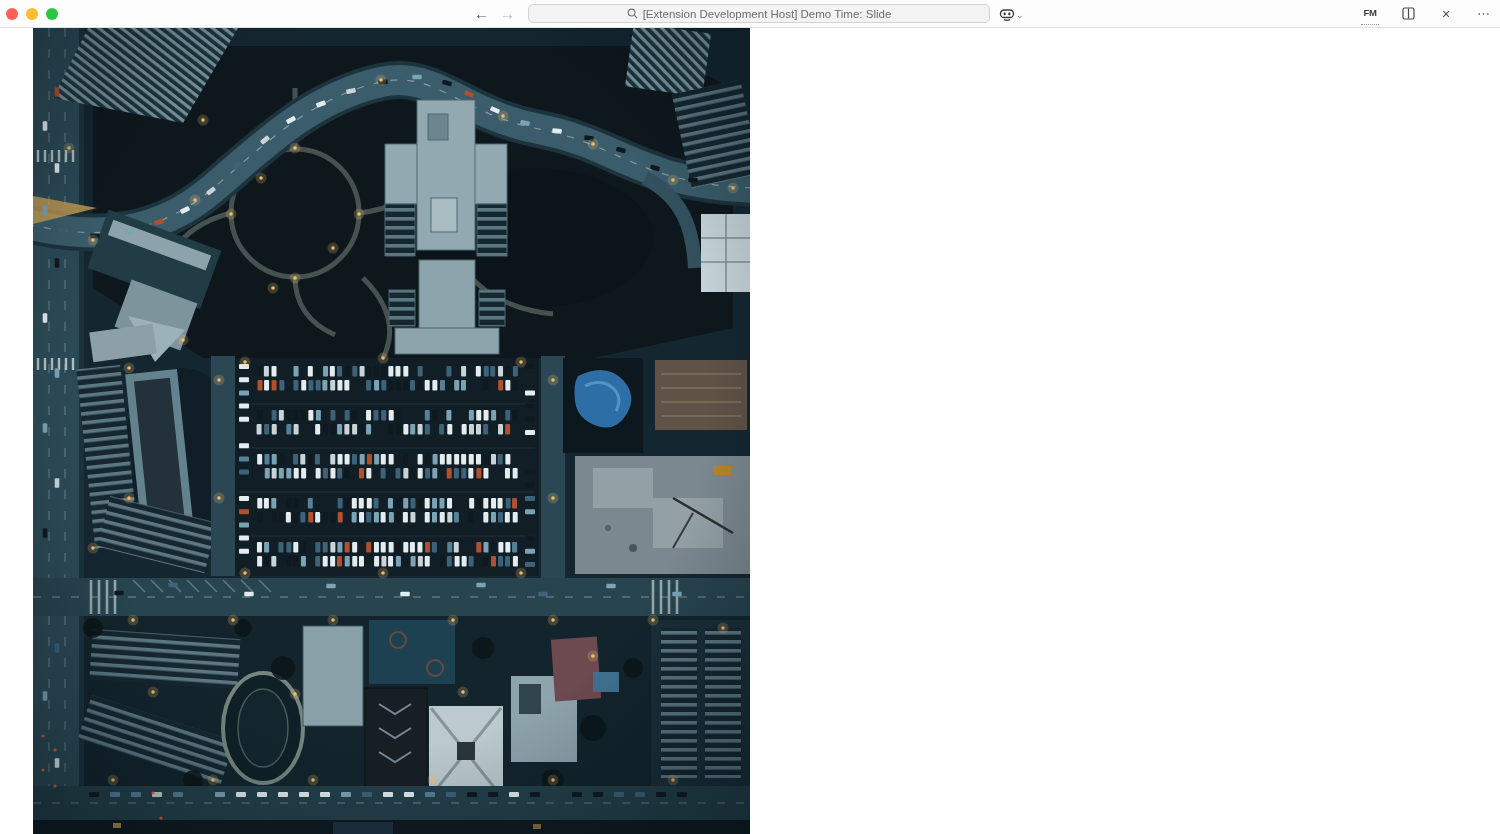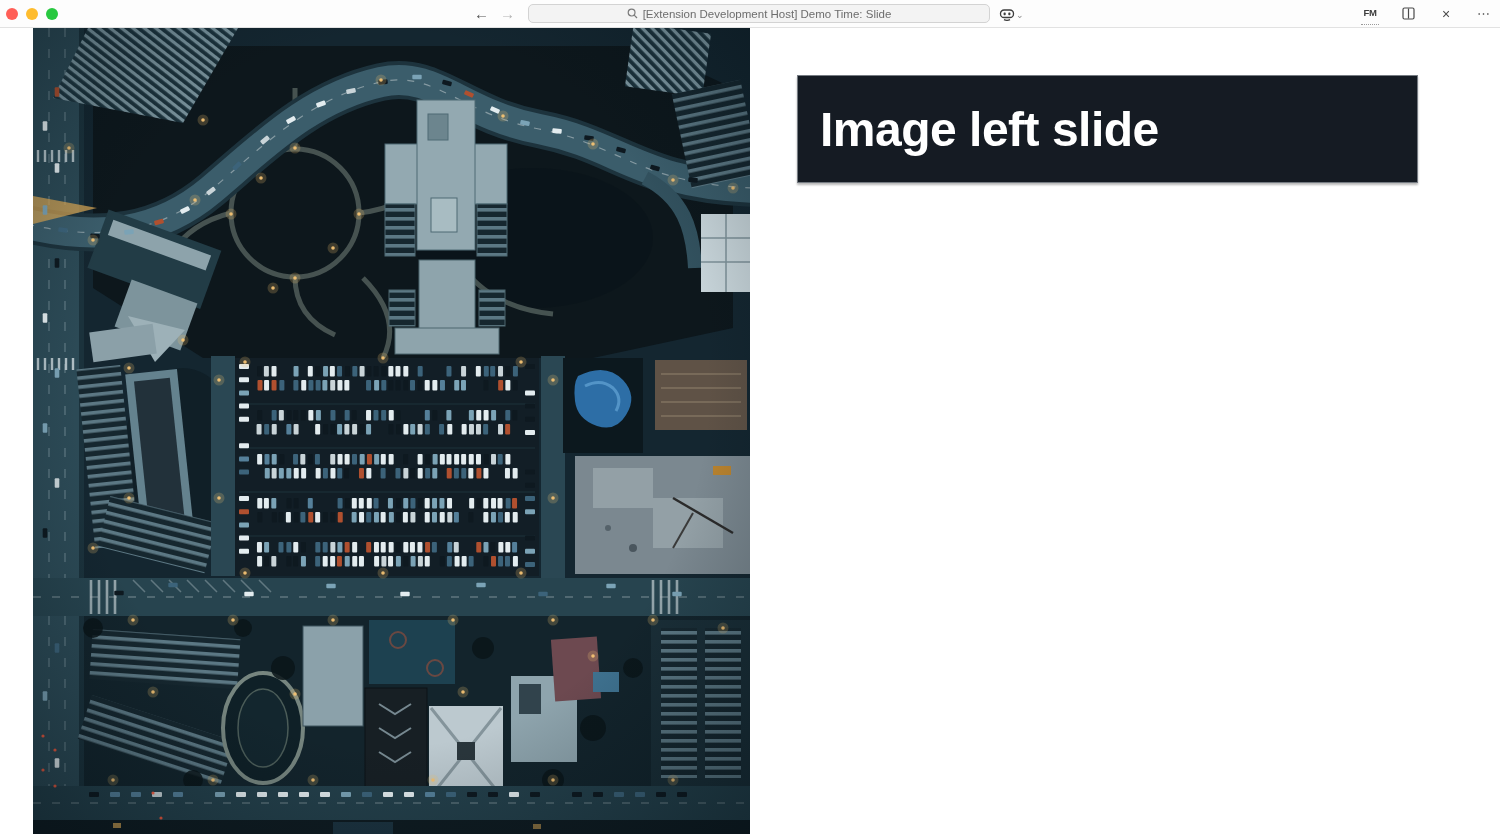--- a/index.html
+++ b/index.html
@@ -731,18 +731,15 @@
             <circle cx="10" cy="742" r="1.6" fill="#ff5a3c" opacity="0.9"></circle>
             <circle cx="22" cy="758" r="1.6" fill="#ff5a3c" opacity="0.9"></circle>
             <circle cx="120" cy="765" r="1.6" fill="#ff5a3c" opacity="0.9"></circle>
             <circle cx="128" cy="790" r="1.6" fill="#ff5a3c" opacity="0.9"></circle>
           </g>
 
         <rect width="717" height="807" fill="url(#vig)"></rect>
       </svg>
     </div>
 
-    <div class="banner">
-      <h1>Image left slide</h1>
-    </div>
 
   </main>
 </div>
 
 </body></html>

